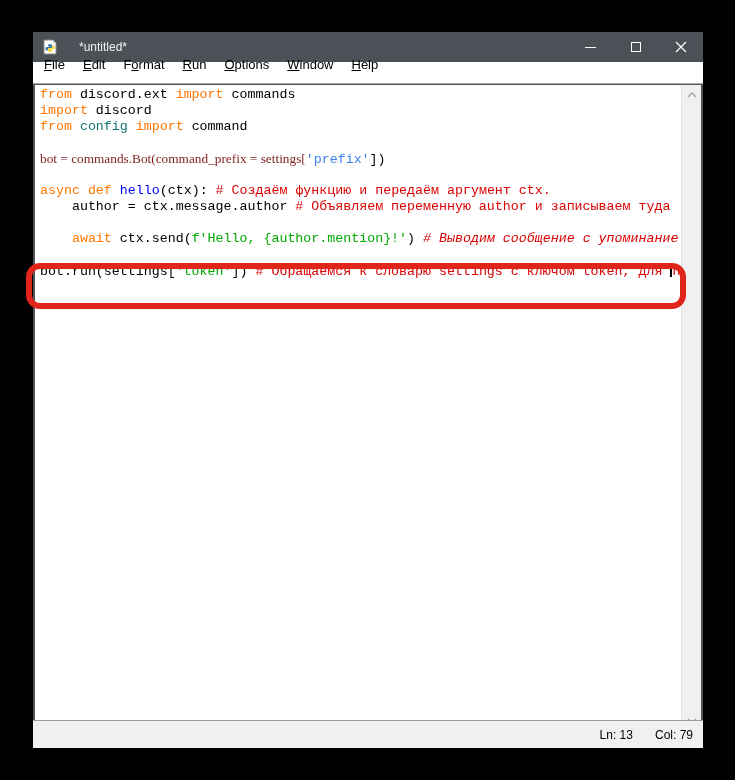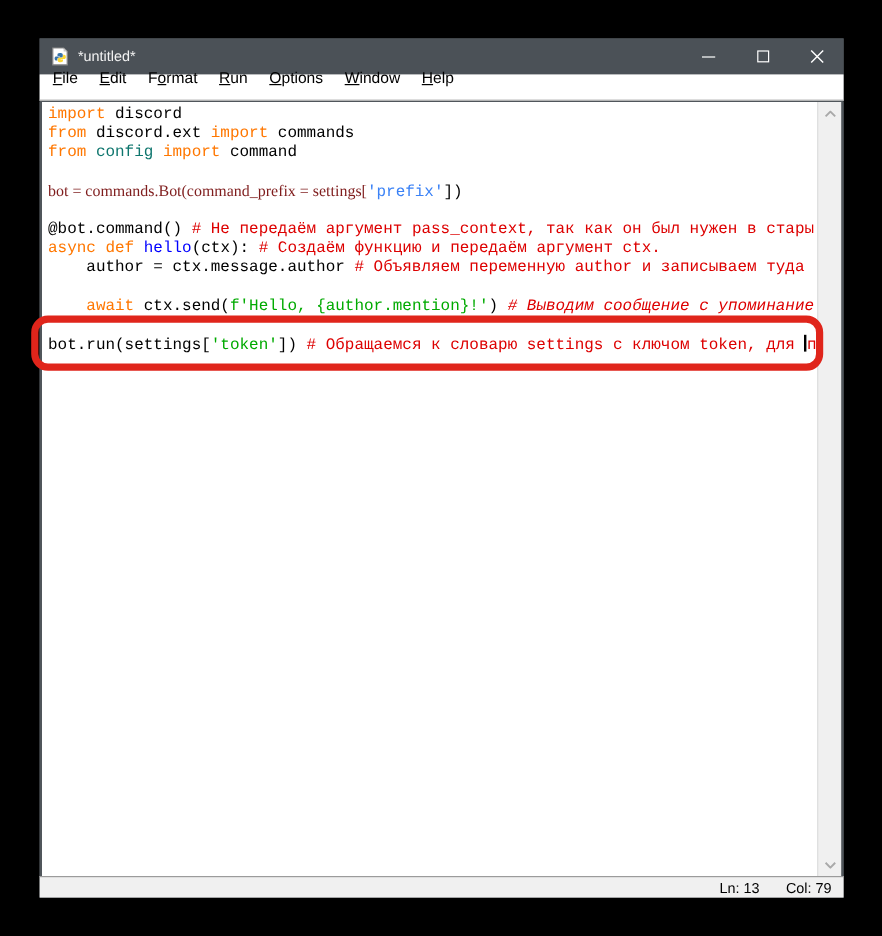--- a/index.html
+++ b/index.html
@@ -11,21 +11,21 @@
     background: #50565b;
   }
 
   
   .titlebar {
     position: absolute; left: 0; top: 0; right: 0; height: 30px;
     background: #4b5157; display: flex; align-items: center;
   }
   .titlebar .app-icon { margin-left: 9px; width: 16px; height: 16px; flex: 0 0 auto; }
   .titlebar .title-text {
-    margin-left: 7px; color: #f2f2f2; font-size: 12px;
+    margin-left: 21px; color: #f2f2f2; font-size: 12px;
     font-family: "Liberation Sans", sans-serif;
   }
   .win-controls { position: absolute; right: 0; top: 0; height: 30px; display: flex; }
   .win-btn { width: 45px; height: 30px; display: flex; align-items: center; justify-content: center; }
   .min-glyph { width: 11px; height: 1px; background: #fff; }
   .max-glyph { width: 10px; height: 10px; border: 1px solid #fff; }
 
   
   .menubar {
     position: absolute; left: 0; top: 30px; right: 0; height: 22px;
@@ -54,21 +54,21 @@
   .scrollbar {
     position: absolute; right: 2px; top: 0; bottom: 0; width: 20px;
     background: #f0f0f0; border-left: 1px solid #e2e2e2;
   }
   .sb-arrow { position: absolute; left: 0; width: 100%; height: 17px; display: flex; align-items: center; justify-content: center; }
   .sb-up { top: 1px; }
   .sb-down { bottom: 1px; }
 
   
   .statusbar {
-    position: absolute; left: 0; right: 0; bottom: 0; height: 18px;
+    position: absolute; left: 0; right: 0; bottom: 0; height: 28px;
     background: #f0f0f0; border-top: 1px solid #9b9b9b;
     display: flex; align-items: center; justify-content: flex-end;
     font-size: 12px; color: #000;
   }
   .statusbar .ln { margin-right: 22px; }
   .statusbar .col { margin-right: 10px; }
 
   
   .annotation {
     position: absolute; left: 26px; top: 263px; width: 660px; height: 46px;
@@ -109,27 +109,26 @@
       <span class="menu-item"><u>E</u>dit</span>
       <span class="menu-item">F<u>o</u>rmat</span>
       <span class="menu-item"><u>R</u>un</span>
       <span class="menu-item"><u>O</u>ptions</span>
       <span class="menu-item"><u>W</u>indow</span>
       <span class="menu-item"><u>H</u>elp</span>
     </div>
 
   <div class="editor-region">
     <div class="code-area">
+        <div class="code-line"><span style="color: rgb(255, 119, 0);">from</span><span style="color: rgb(0, 0, 0);"> discord.ext </span><span style="color: rgb(255, 119, 0);">import</span><span style="color: rgb(0, 0, 0);"> commands</span></div>
         <div class="code-line"><span style="color: rgb(255, 119, 0);">import</span><span style="color: rgb(0, 0, 0);"> discord</span></div>
-        <div class="code-line"><span style="color: rgb(255, 119, 0);">from</span><span style="color: rgb(0, 0, 0);"> discord.ext </span><span style="color: rgb(255, 119, 0);">import</span><span style="color: rgb(0, 0, 0);"> commands</span></div>
         <div class="code-line"><span style="color: rgb(255, 119, 0);">from</span><span style="color: #0f766e;"> config </span><span style="color: rgb(255, 119, 0);">import</span><span style="color: rgb(0, 0, 0);"> command</span></div>
         <div class="code-line"></div>
         <div class="code-line"><span style="color: #7f1d1d; font-family: Liberation Serif, serif;">bot = commands.Bot(command_prefix = settings[</span><span style="color: #3b82f6;">'prefix'</span><span style="color: rgb(0, 0, 0);">])</span></div>
         <div class="code-line"></div>
-        <div class="code-line"><span style="color: rgb(0, 0, 0);">@bot.command() </span><span style="color: rgb(221, 0, 0);"># Не передаём аргумент pass_context, так как он был нужен в стары</span></div>
         <div class="code-line"><span style="color: rgb(255, 119, 0);">async</span><span style="color: rgb(0, 0, 0);"> </span><span style="color: rgb(255, 119, 0);">def</span><span style="color: rgb(0, 0, 0);"> </span><span style="color: rgb(0, 0, 255);">hello</span><span style="color: rgb(0, 0, 0);">(ctx): </span><span style="color: rgb(221, 0, 0);"># Создаём функцию и передаём аргумент ctx.</span></div>
         <div class="code-line"><span style="color: rgb(0, 0, 0);">    author = ctx.message.author </span><span style="color: rgb(221, 0, 0);"># Объявляем переменную author и записываем туда</span></div>
         <div class="code-line"></div>
         <div class="code-line"><span style="color: rgb(0, 0, 0);">    </span><span style="color: rgb(255, 119, 0);">await</span><span style="color: rgb(0, 0, 0);"> ctx.send(</span><span style="color: rgb(0, 170, 0);">f'Hello, {author.mention}!'</span><span style="color: rgb(0, 0, 0);">) </span><span style="color: rgb(221, 0, 0); font-style: italic;"># Выводим сообщение с упоминание</span></div>
         <div class="code-line"></div>
         <div class="code-line"><span style="color: rgb(0, 0, 0); text-align: right;">bot.run(settings[</span><span style="color: rgb(0, 170, 0);">'token'</span><span style="color: rgb(0, 0, 0);">]) </span><span style="color: rgb(221, 0, 0);"># Обращаемся к словарю settings с ключом token, для </span><span class="caret"></span><span style="color: rgb(221, 0, 0);">п</span></div>
       </div>
     <div class="scrollbar">
       <div class="sb-arrow sb-up">
         <svg width="10" height="6" viewBox="0 0 10 6">

